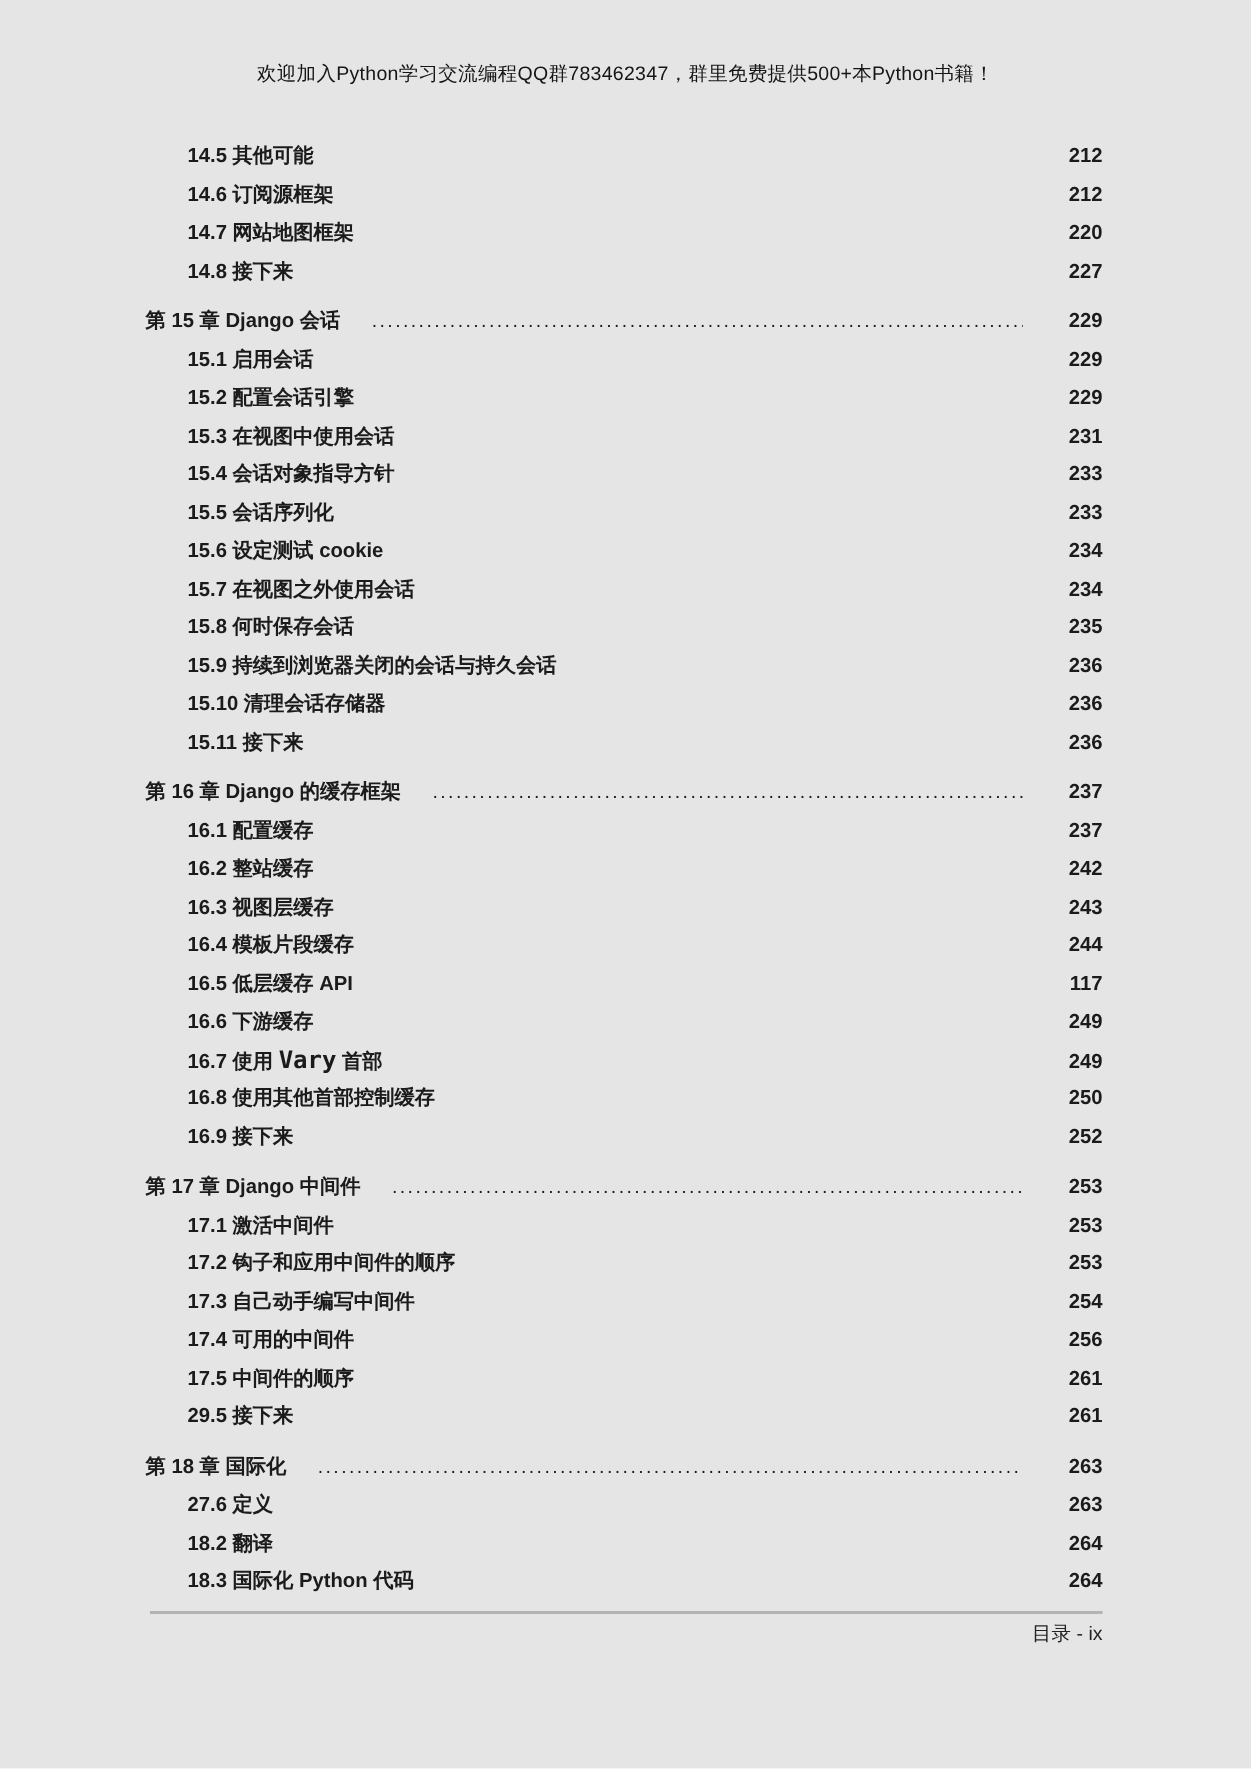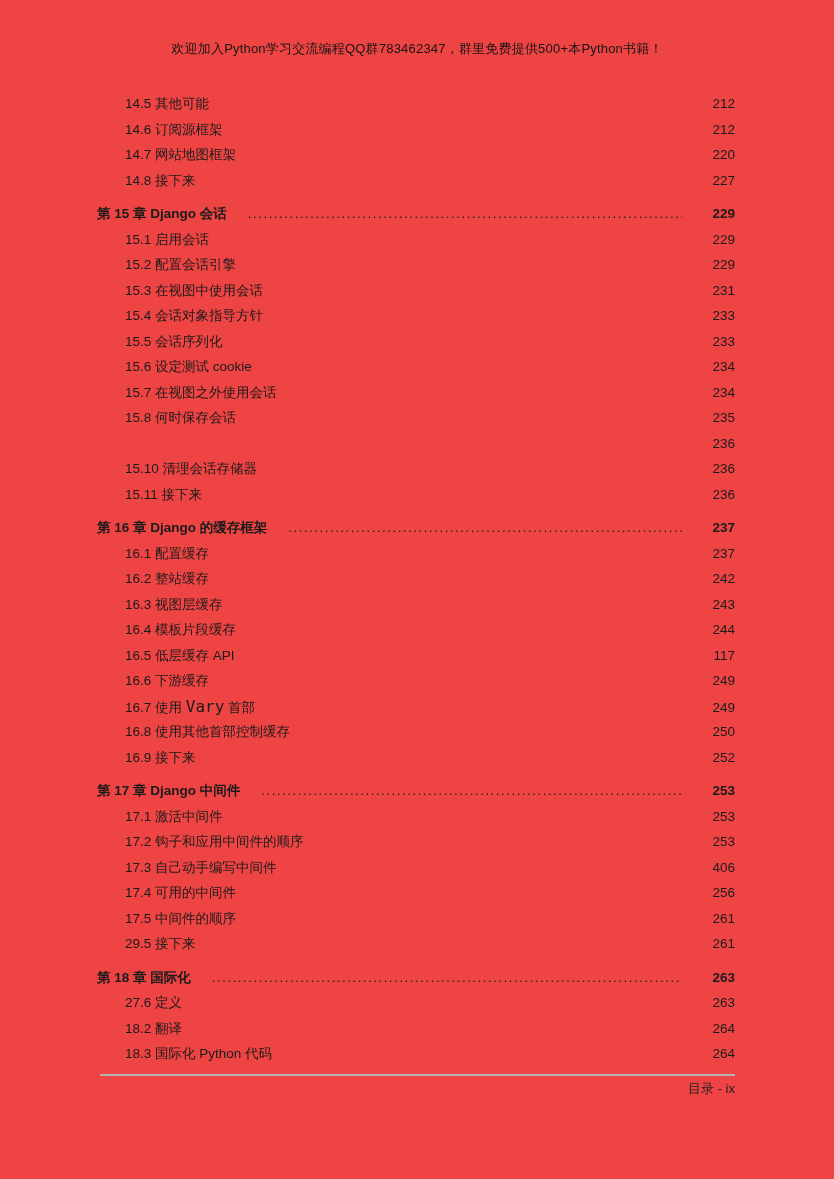--- a/index.html
+++ b/index.html
@@ -1,20 +1,20 @@
 <!DOCTYPE html>
 <html><head>
 <meta charset="utf-8">
 <style>
   html, body { margin: 0; padding: 0; background: #ffffff; }
   .page {
     position: relative;
     width: 834px;
     height: 1179px;
-    background: #ef4444;
+    background: #e5e5e5;
     font-family: "Liberation Sans", "DejaVu Sans", sans-serif;
     color: #1b1b1b;
     overflow: hidden;
   }
   .header-notice {
     position: absolute;
     top: 40px;
     left: 0;
     right: 0;
     text-align: center;
@@ -30,21 +30,21 @@
     width: 638px;
   }
   .row {
     display: flex;
     align-items: baseline;
     height: 25.5px;
     line-height: 25.5px;
     font-size: 13.5px;
     white-space: nowrap;
   }
-  .row.section { padding-left: 28px; font-weight: 400; }
+  .row.section { padding-left: 28px; font-weight: 700; }
   .row.chapter { font-weight: 700; margin-top: 8px; gap: 20px; }
   .label { flex: 0 0 auto; }
   .leader {
     flex: 1 1 auto;
     overflow: hidden;
     white-space: nowrap;
     margin: 0 3px 0 1px;
     min-width: 10px;
   }
   .chapter .leader::after {
@@ -145,20 +145,21 @@
     <span class="label">15.7 在视图之外使用会话</span>
     <span class="leader"></span>
     <span class="pagenum">234</span>
   </div>
       <div class="row section">
     <span class="label">15.8 何时保存会话</span>
     <span class="leader"></span>
     <span class="pagenum">235</span>
   </div>
       <div class="row section">
+    <span class="label">15.9 持续到浏览器关闭的会话与持久会话</span>
     <span class="leader"></span>
     <span class="pagenum">236</span>
   </div>
       <div class="row section">
     <span class="label">15.10 清理会话存储器</span>
     <span class="leader"></span>
     <span class="pagenum">236</span>
   </div>
       <div class="row section">
     <span class="label">15.11 接下来</span>
@@ -226,21 +227,21 @@
     <span class="pagenum">253</span>
   </div>
       <div class="row section">
     <span class="label">17.2 钩子和应用中间件的顺序</span>
     <span class="leader"></span>
     <span class="pagenum">253</span>
   </div>
       <div class="row section">
     <span class="label">17.3 自己动手编写中间件</span>
     <span class="leader"></span>
-    <span class="pagenum">406</span>
+    <span class="pagenum">254</span>
   </div>
       <div class="row section">
     <span class="label">17.4 可用的中间件</span>
     <span class="leader"></span>
     <span class="pagenum">256</span>
   </div>
       <div class="row section">
     <span class="label">17.5 中间件的顺序</span>
     <span class="leader"></span>
     <span class="pagenum">261</span>

